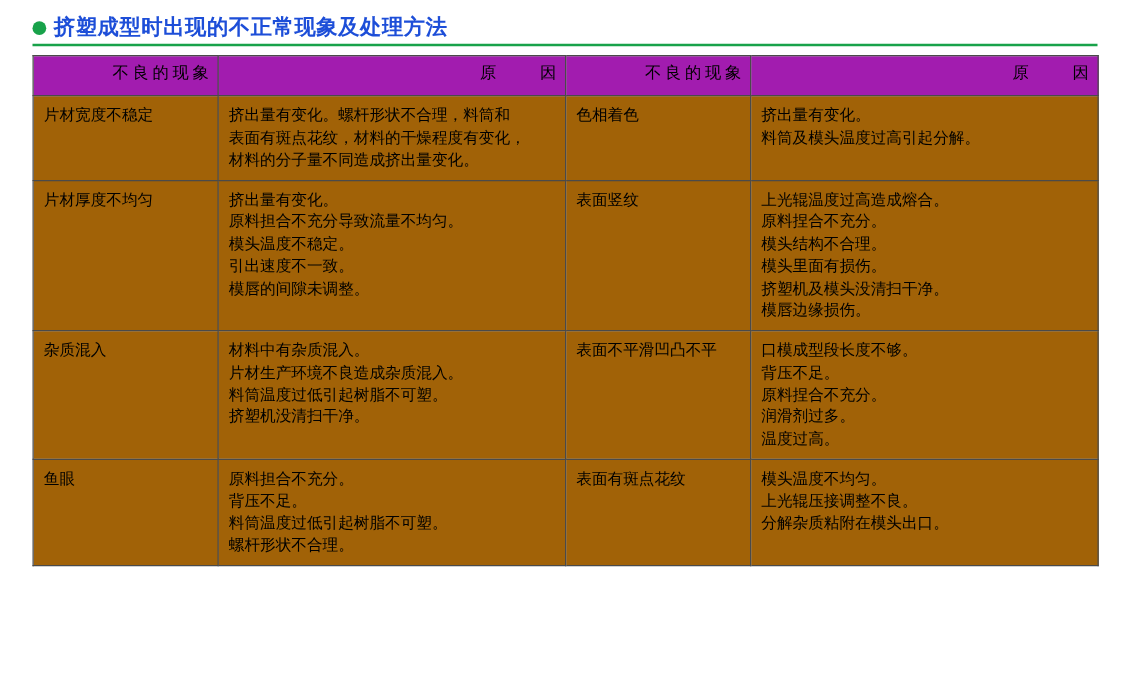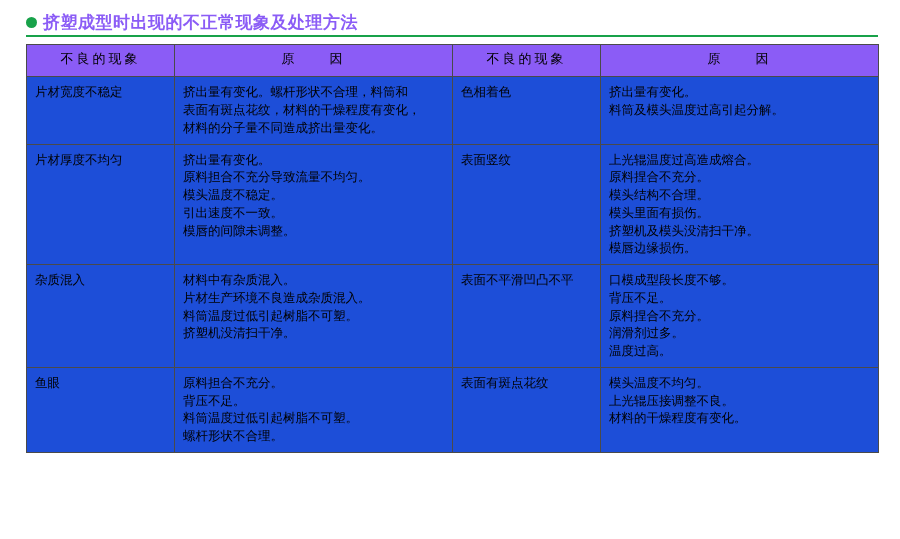--- a/index.html
+++ b/index.html
@@ -33,21 +33,21 @@
     border-radius: 50%;
     background: #18a24a;
     flex: 0 0 auto;
     display: inline-block;
   }
   .title-text {
     font-size: 17px;
     font-weight: bold;
     letter-spacing: 0.5px;
     line-height: 1.2;
-    color: #8b5cf6;
+    color: #1d4ed8;
   }
   .title-underline {
     height: 2px;
     background: #18a24a;
     margin: 1px 0 7px 0;
     width: 100%;
   }
   .intro {
     font-size: 12.5px;
     line-height: 1.35;
@@ -60,30 +60,30 @@
     border: 1px solid #4a4a4a;
   }
   table.grid th, table.grid td {
     border: 1px solid #4a4a4a;
     vertical-align: top;
     padding: 6px 8px 7px 8px;
     font-size: 12.5px;
     line-height: 1.42;
   }
   table.grid thead th {
-    background: #8b5cf6;
-    text-align: center;
+    background: #a21caf;
+    text-align: right;
     font-weight: normal;
     padding: 5px 4px 6px 4px;
     font-size: 13px;
     letter-spacing: 3px;
     height: 20px;
   }
   td.cause, td.phen {
-    background: #1d4ed8;
+    background: #a16207;
   }
   td.phen {
     font-weight: normal;
   }
   .cell-lines span {
     display: block;
     white-space: nowrap;
   }
   .col-phen { width: 148px; }
   .col-cause { width: 278px; }
@@ -185,20 +185,20 @@
               <span>背压不足。</span>
               <span>料筒温度过低引起树脂不可塑。</span>
               <span>螺杆形状不合理。</span>
             </div>
           </td>
         <td class="phen">表面有斑点花纹</td>
         <td class="cause">
             <div class="cell-lines">
               <span>模头温度不均匀。</span>
               <span>上光辊压接调整不良。</span>
-              <span>材料的干燥程度有变化。</span>
+              <span>分解杂质粘附在模头出口。</span>
             </div>
           </td>
       </tr>
     </tbody>
   </table>
 
 </div>
 
 </body></html>

